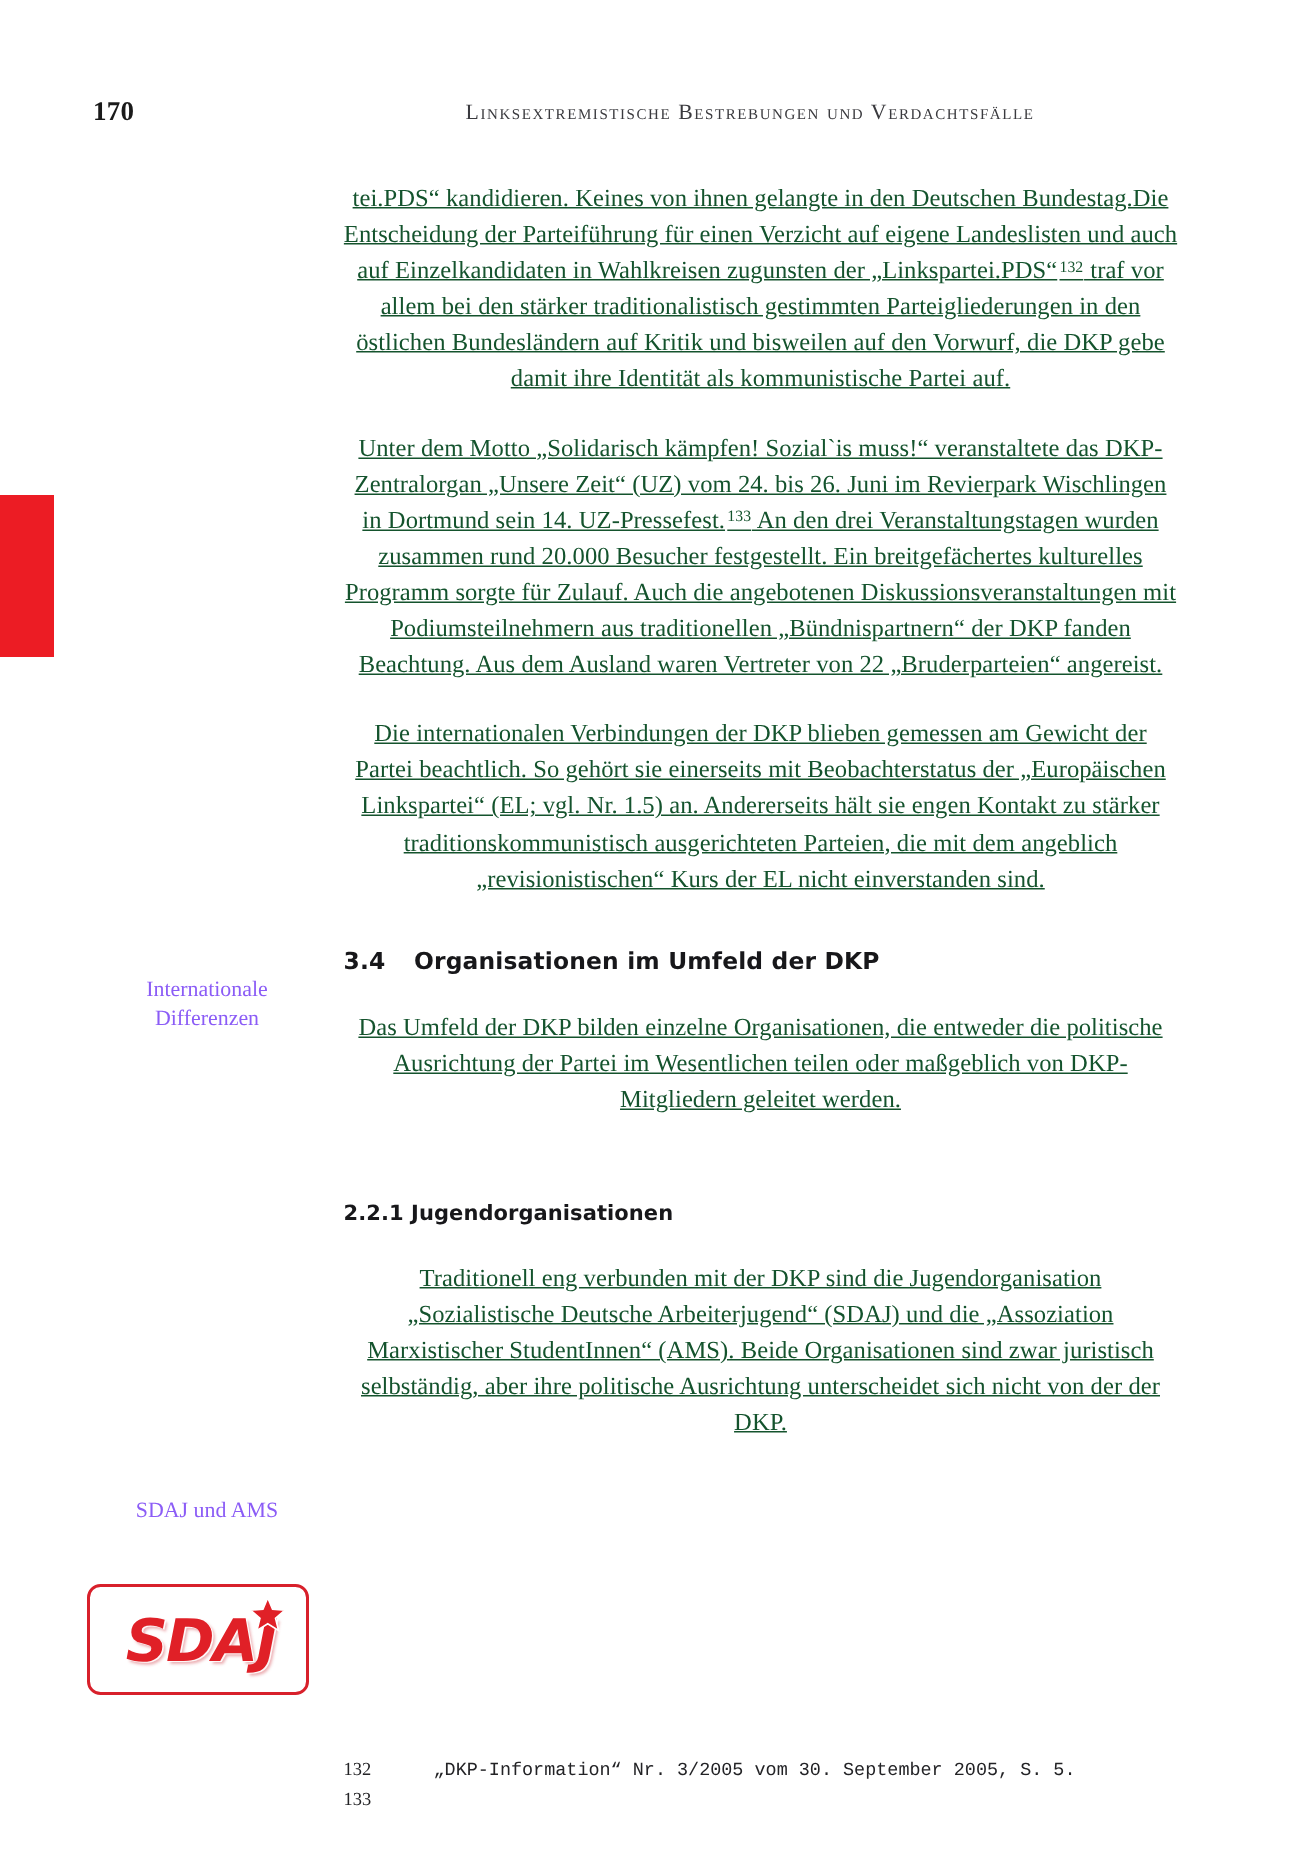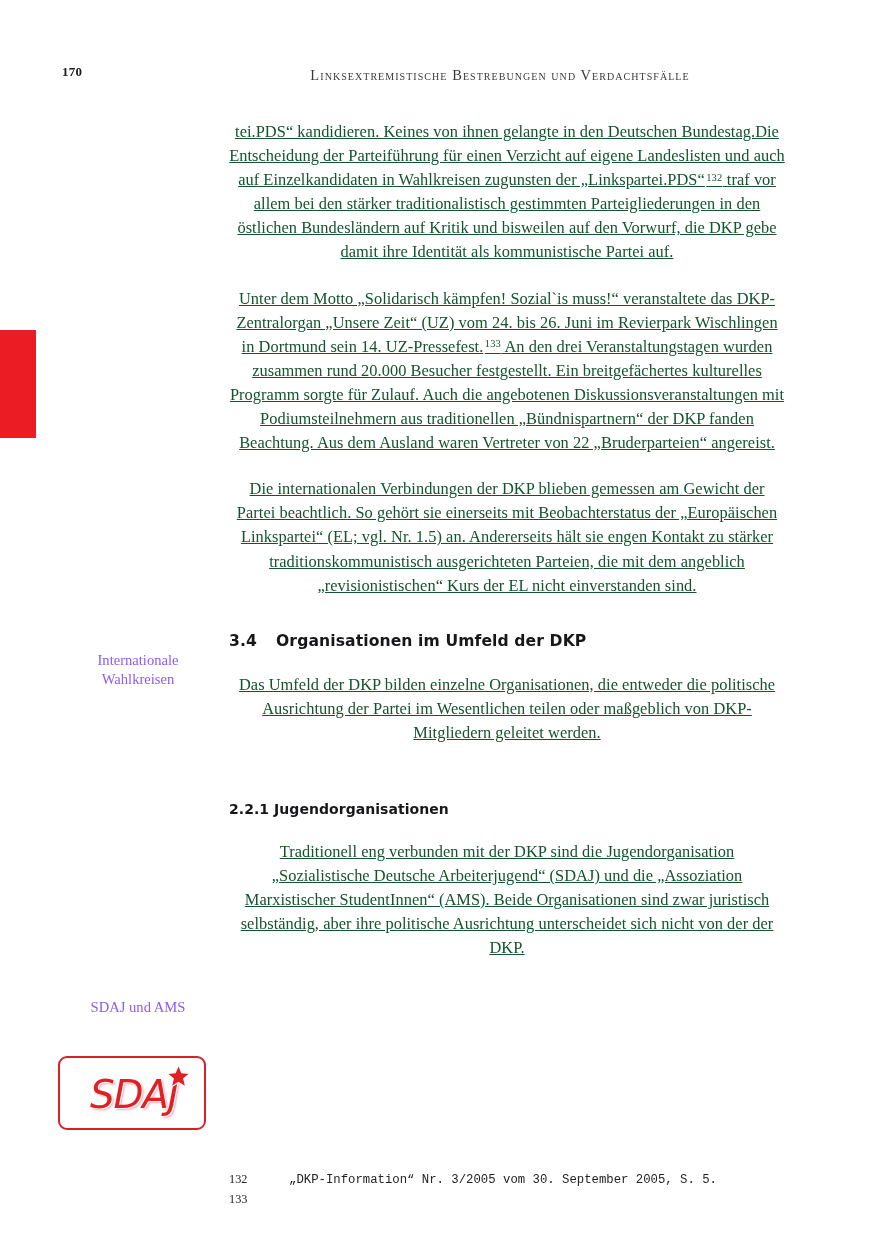--- a/index.html
+++ b/index.html
@@ -39,21 +39,21 @@
     top: 64px;
     width: 795px;
     height: 26px;
   }
   .folio {
     position: absolute;
     left: 62px;
     top: 0;
     font-family: "Liberation Serif", "DejaVu Serif", serif;
     font-weight: bold;
-    font-size: 13px;
+    font-size: 18px;
     color: #1a1a1a;
     letter-spacing: 0.2px;
   }
   .head-title {
     position: absolute;
     left: 205px;
     top: 3px;
     width: 590px;
     text-align: center;
     font-family: "Liberation Serif", "DejaVu Serif", serif;
@@ -151,21 +151,21 @@
     background: #ffffff;
   }
   .logo-word {
     position: absolute;
     left: 8px;
     top: 17px;
     width: 132px;
     text-align: center;
     font-family: "DejaVu Sans", "Liberation Sans", sans-serif;
     font-size: 39px;
-    font-weight: normal;
+    font-weight: bold;
     font-style: italic;
     letter-spacing: -1.2px;
     color: #e02027;
     text-shadow: 1px 1px 0 rgba(255,255,255,0.9), 2px 2px 2px rgba(200,30,40,0.35);
     line-height: 40px;
   }
   .logo-star {
     position: absolute;
     left: 106px;
     top: 6px;
@@ -200,21 +200,21 @@
 
   <div class="edge-tab"></div>
 
   <div class="running-head">
     <div class="folio">170</div>
     <div class="head-title">Linksextremistische Bestrebungen und Verdachtsfälle</div>
   </div>
 
   <div class="margin-note" id="note-international">
     <div>Internationale</div>
-    <div>Wahlkreisen</div>
+    <div>Differenzen</div>
   </div>
 
   <div class="margin-note" id="note-sdaj">SDAJ und AMS</div>
 
   <div class="logo">
     <div class="logo-inner"></div>
     <div class="logo-word">SDAJ</div>
     <svg class="logo-star" viewBox="0 0 24 24">
       <polygon points="12,1 15.1,8.4 23,9.1 17,14.2 18.9,22 12,17.8 5.1,22 7,14.2 1,9.1 8.9,8.4" fill="#e02027" stroke="#ffffff" stroke-width="1.1"></polygon>
     </svg>

